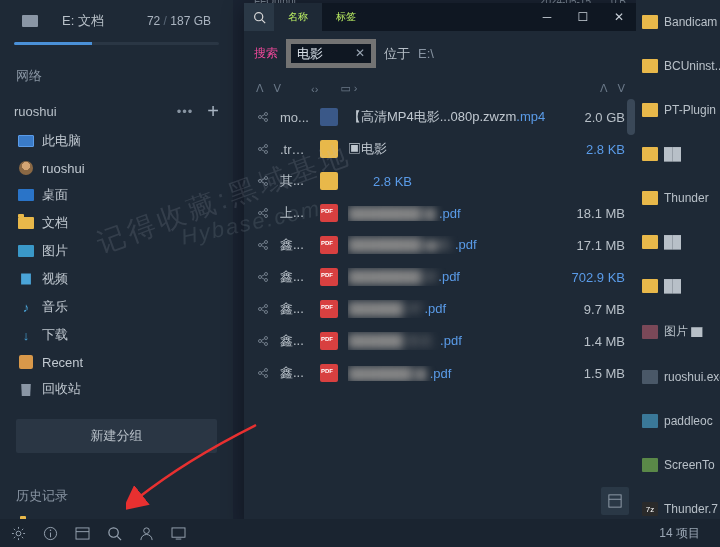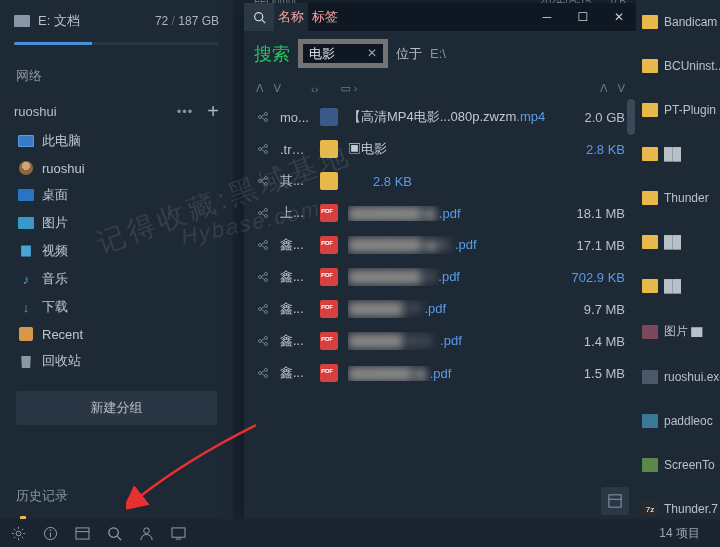--- a/index.html
+++ b/index.html
@@ -1,18 +1,18 @@
 <!DOCTYPE html>
 <html><head>
 <meta charset="utf-8">
 <style>
 *{margin:0;padding:0;box-sizing:border-box;font-family:"Microsoft YaHei",sans-serif;-webkit-font-smoothing:antialiased}
 body{width:720px;height:547px;background:#1a2332;color:#c0c8d0;font-size:12px;overflow:hidden;position:relative}
 .left-panel{position:absolute;left:0;top:0;width:233px;height:547px;background:#1e2936;display:flex;flex-direction:column}
-.drive-bar{padding:12px 14px;display:flex;align-items:center;gap:8px}
+.drive-bar{padding:12px 22px;display:flex;align-items:center;gap:24px}
 .drive-icon{width:16px;height:12px;background:#8a96a5;border-radius:1px}
 .drive-label{flex:1;font-size:13px;color:#b8c0c8}
 .drive-usage{font-size:12px;color:#aab4c0}
 .drive-usage .sep{color:#5a6878}
 .drive-progress{margin:0 14px 8px;height:3px;background:#2a3644;border-radius:2px;overflow:hidden}
 .drive-progress-fill{height:100%;background:#4a90d8;width:38%}
 .section-label{padding:14px 16px 6px;font-size:13px;color:#8894a2}
 .user-head{display:flex;align-items:center;justify-content:space-between;padding:10px 14px 4px}
 .user-name{font-size:13px;color:#b8c0c8}
 .user-actions{display:flex;gap:14px;align-items:center}
@@ -33,26 +33,26 @@
 .new-group{margin:14px 16px;padding:8px;text-align:center;background:#2a3644;font-size:13px;color:#b8c0c8;cursor:pointer;border-radius:2px}
 .history{margin-top:auto;padding:0 0 8px}
 .hist-item{display:flex;align-items:center;gap:10px;padding:6px 20px;font-size:13px;color:#b8c0c8}
 .bottom-bar{position:absolute;bottom:0;left:0;right:0;height:28px;background:#1a2430;display:flex;align-items:center;padding:0 10px;gap:16px}
 .bb-icon{width:16px;height:16px;color:#9aa6b4;cursor:pointer;display:flex;align-items:center;justify-content:center}
 .bb-right{margin-left:auto;font-size:12px;color:#9aa6b4;padding-right:10px}
 .search-window{position:absolute;left:244px;top:3px;width:393px;height:520px;background:#1e2936;box-shadow:0 4px 20px rgba(0,0,0,0.4)}
 .sw-titlebar{height:28px;background:#0f1722;display:flex;align-items:center}
 .sw-search-btn{width:30px;height:28px;display:flex;align-items:center;justify-content:center;color:#d8d8d8;background:#2a3846}
 .sw-tabs{display:flex;height:28px}
-.sw-tab{padding:0 4px;display:flex;align-items:center;font-size:13px;color:#fca5a5;cursor:pointer}
+.sw-tab{padding:0 14px;display:flex;align-items:center;font-size:10px;color:#bef264;cursor:pointer}
 .sw-tab.active{background:#1e2936}
 .sw-spacer{flex:1}
 .sw-winbtn{width:36px;height:28px;display:flex;align-items:center;justify-content:center;color:#c8d0d8;cursor:pointer}
 .sw-searchbar{display:flex;align-items:center;padding:8px 10px;gap:8px;background:#1e2936}
-.sw-sb-label{font-size:18px;color:#22c55e}
+.sw-sb-label{font-size:12px;color:#ec4899}
 .sw-input-wrap{display:flex;background:#0f1722;border:5px solid #737373;padding:2px 6px;gap:6px}
 .sw-input{background:none;border:none;color:#d8e0e8;font-size:13px;width:52px;outline:none}
 .sw-clear{color:#9aa6b4;font-size:12px;cursor:pointer}
 .sw-loc{font-size:13px;color:#b8c0c8}
 .sw-path{font-size:13px;color:#8894a2}
 .sw-toolbar{display:flex;align-items:center;padding:6px 12px;gap:10px;color:#6a7888;font-size:11px}
 .tb-sep{flex:1}
 .sw-results{overflow-y:auto;height:420px}
 .result-row{display:flex;align-items:center;padding:7px 12px;gap:10px;font-size:13px;cursor:pointer}
 .rr-ico{width:14px;height:14px;color:#8894a2;display:flex;align-items:center;justify-content:center;flex-shrink:0}
@@ -126,20 +126,26 @@
         <span>ruoshui</span>
       </div>
       <div class="tree-item">
         <span class="ico">
           <span class="ico-desktop"></span>
         </span>
         <span>桌面</span>
       </div>
       <div class="tree-item">
         <span class="ico">
+          <span class="ico-folder"></span>
+        </span>
+        <span>文档</span>
+      </div>
+      <div class="tree-item">
+        <span class="ico">
           <span class="ico-pic"></span>
         </span>
         <span>图片</span>
       </div>
       <div class="tree-item">
         <span class="ico">
           <span class="ico-video"></span>
         </span>
         <span>视频</span>
       </div>

